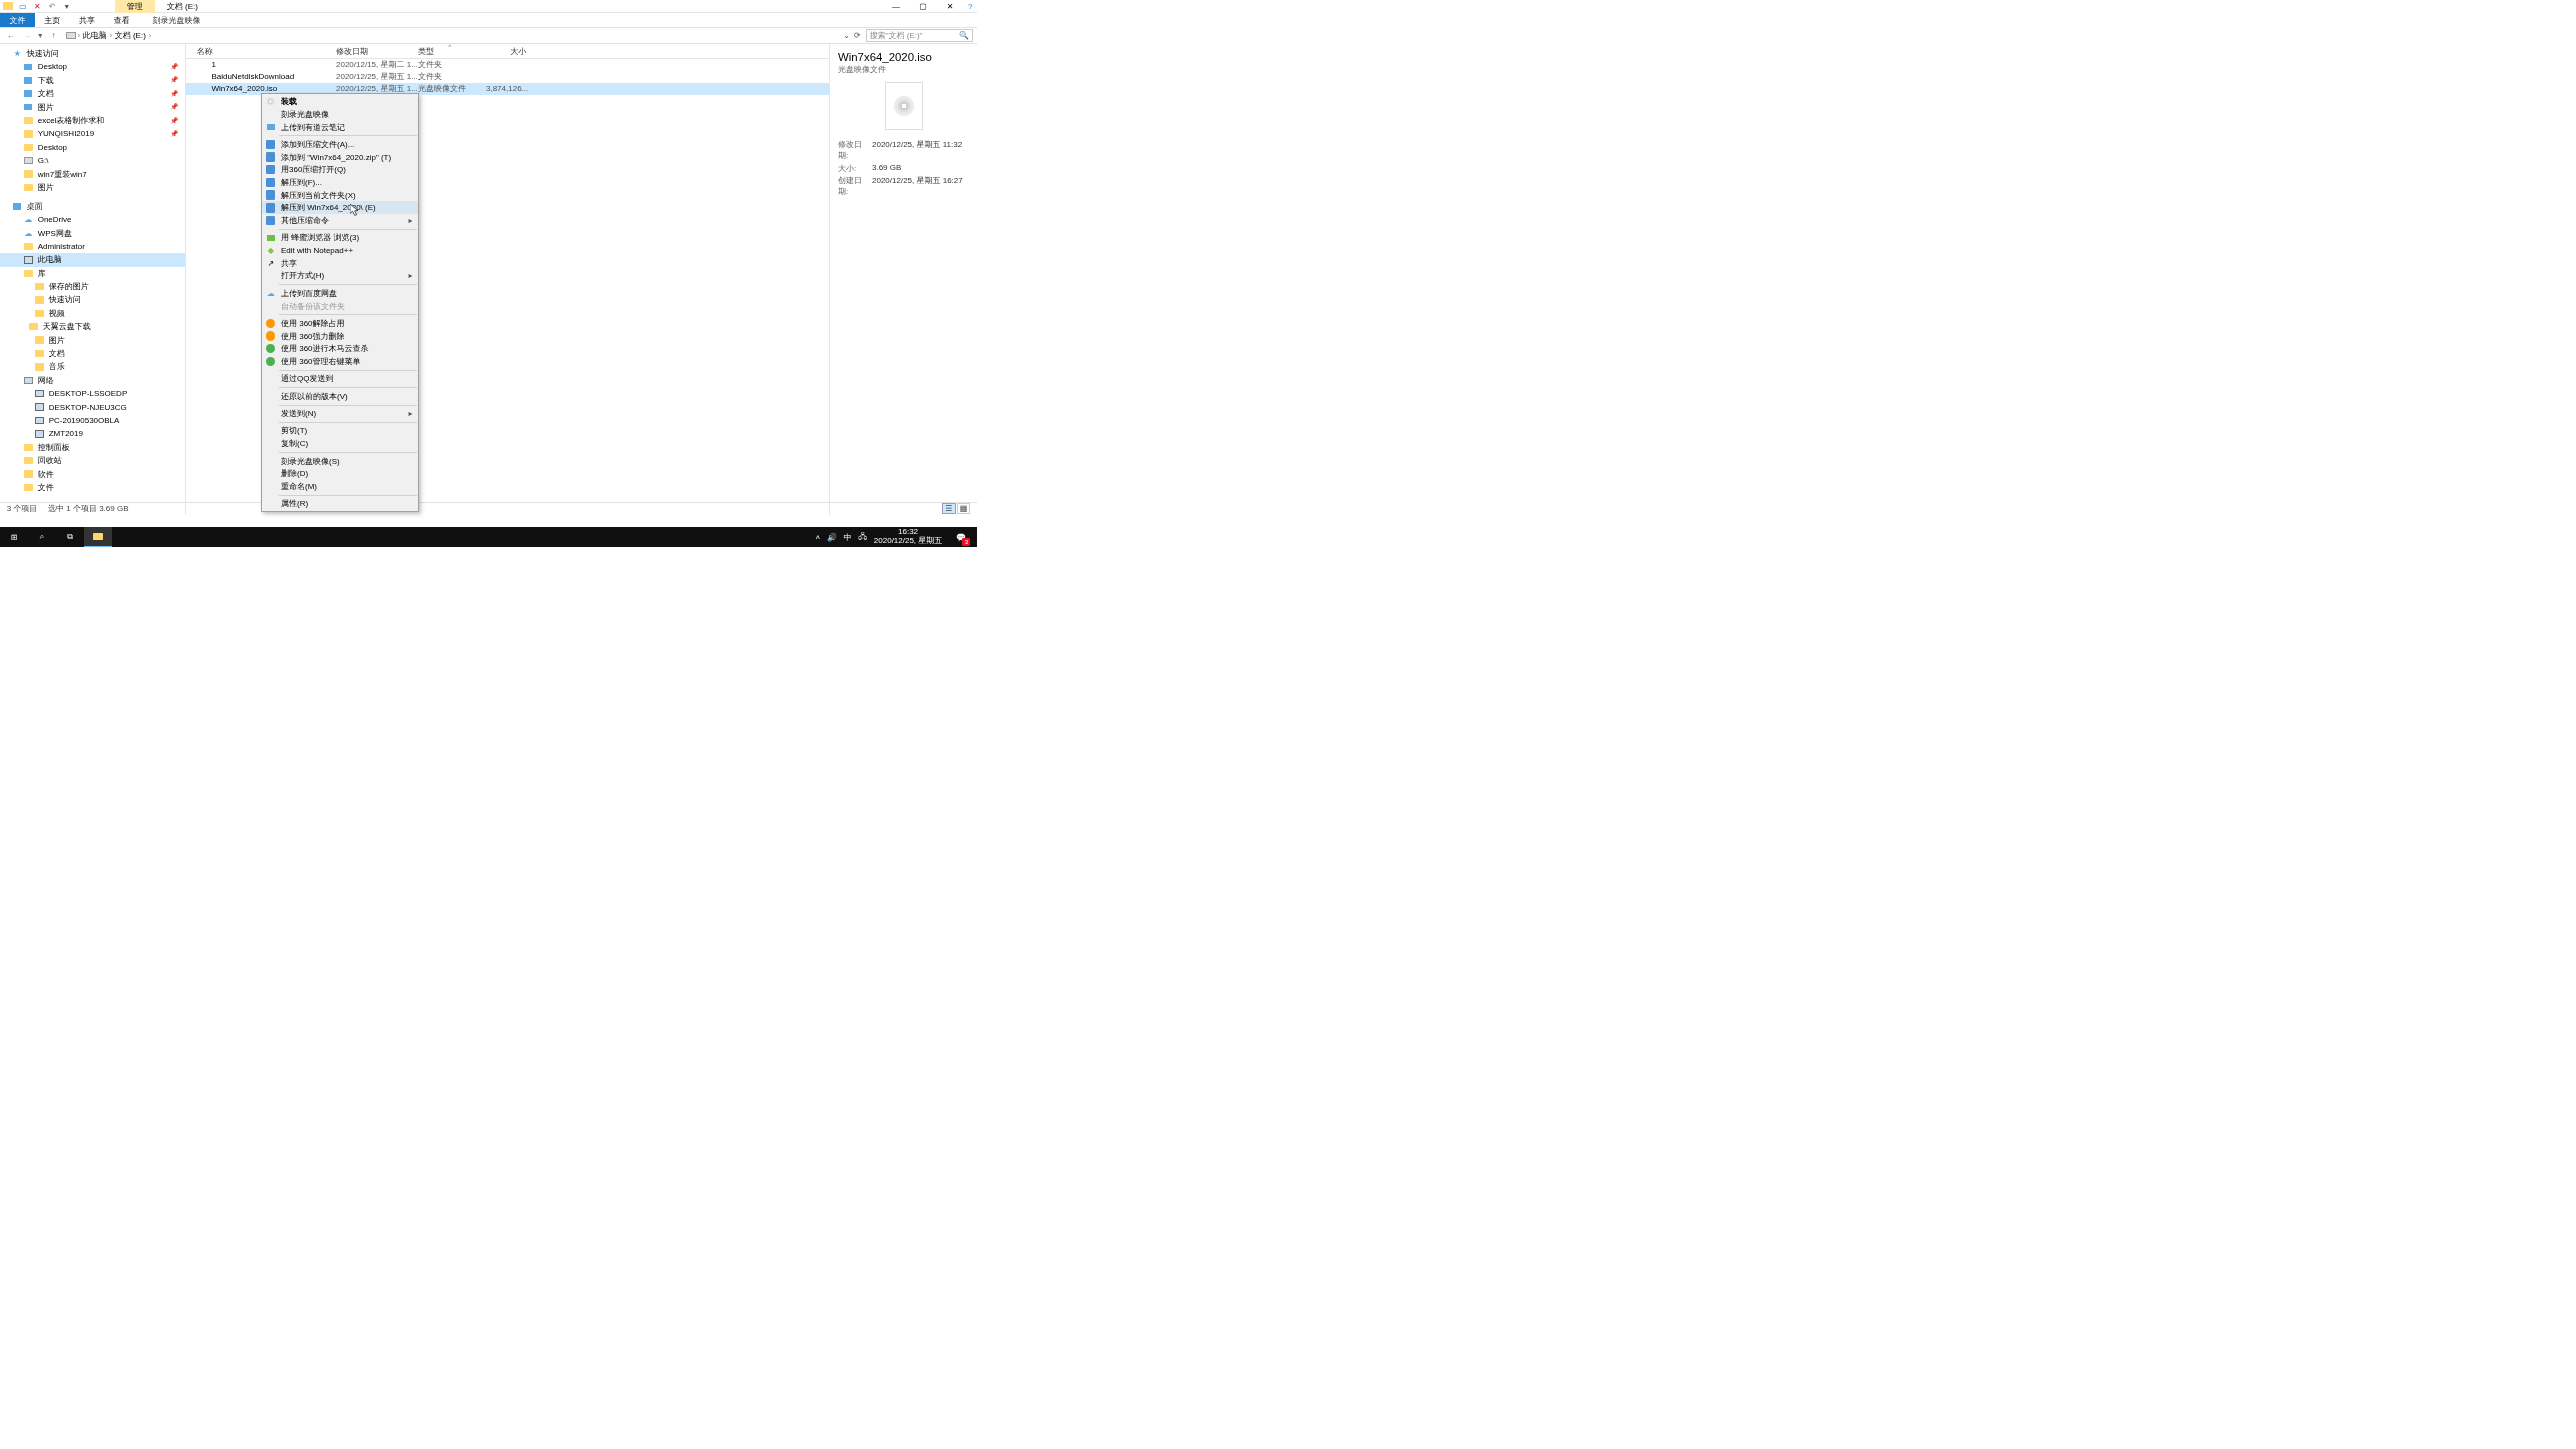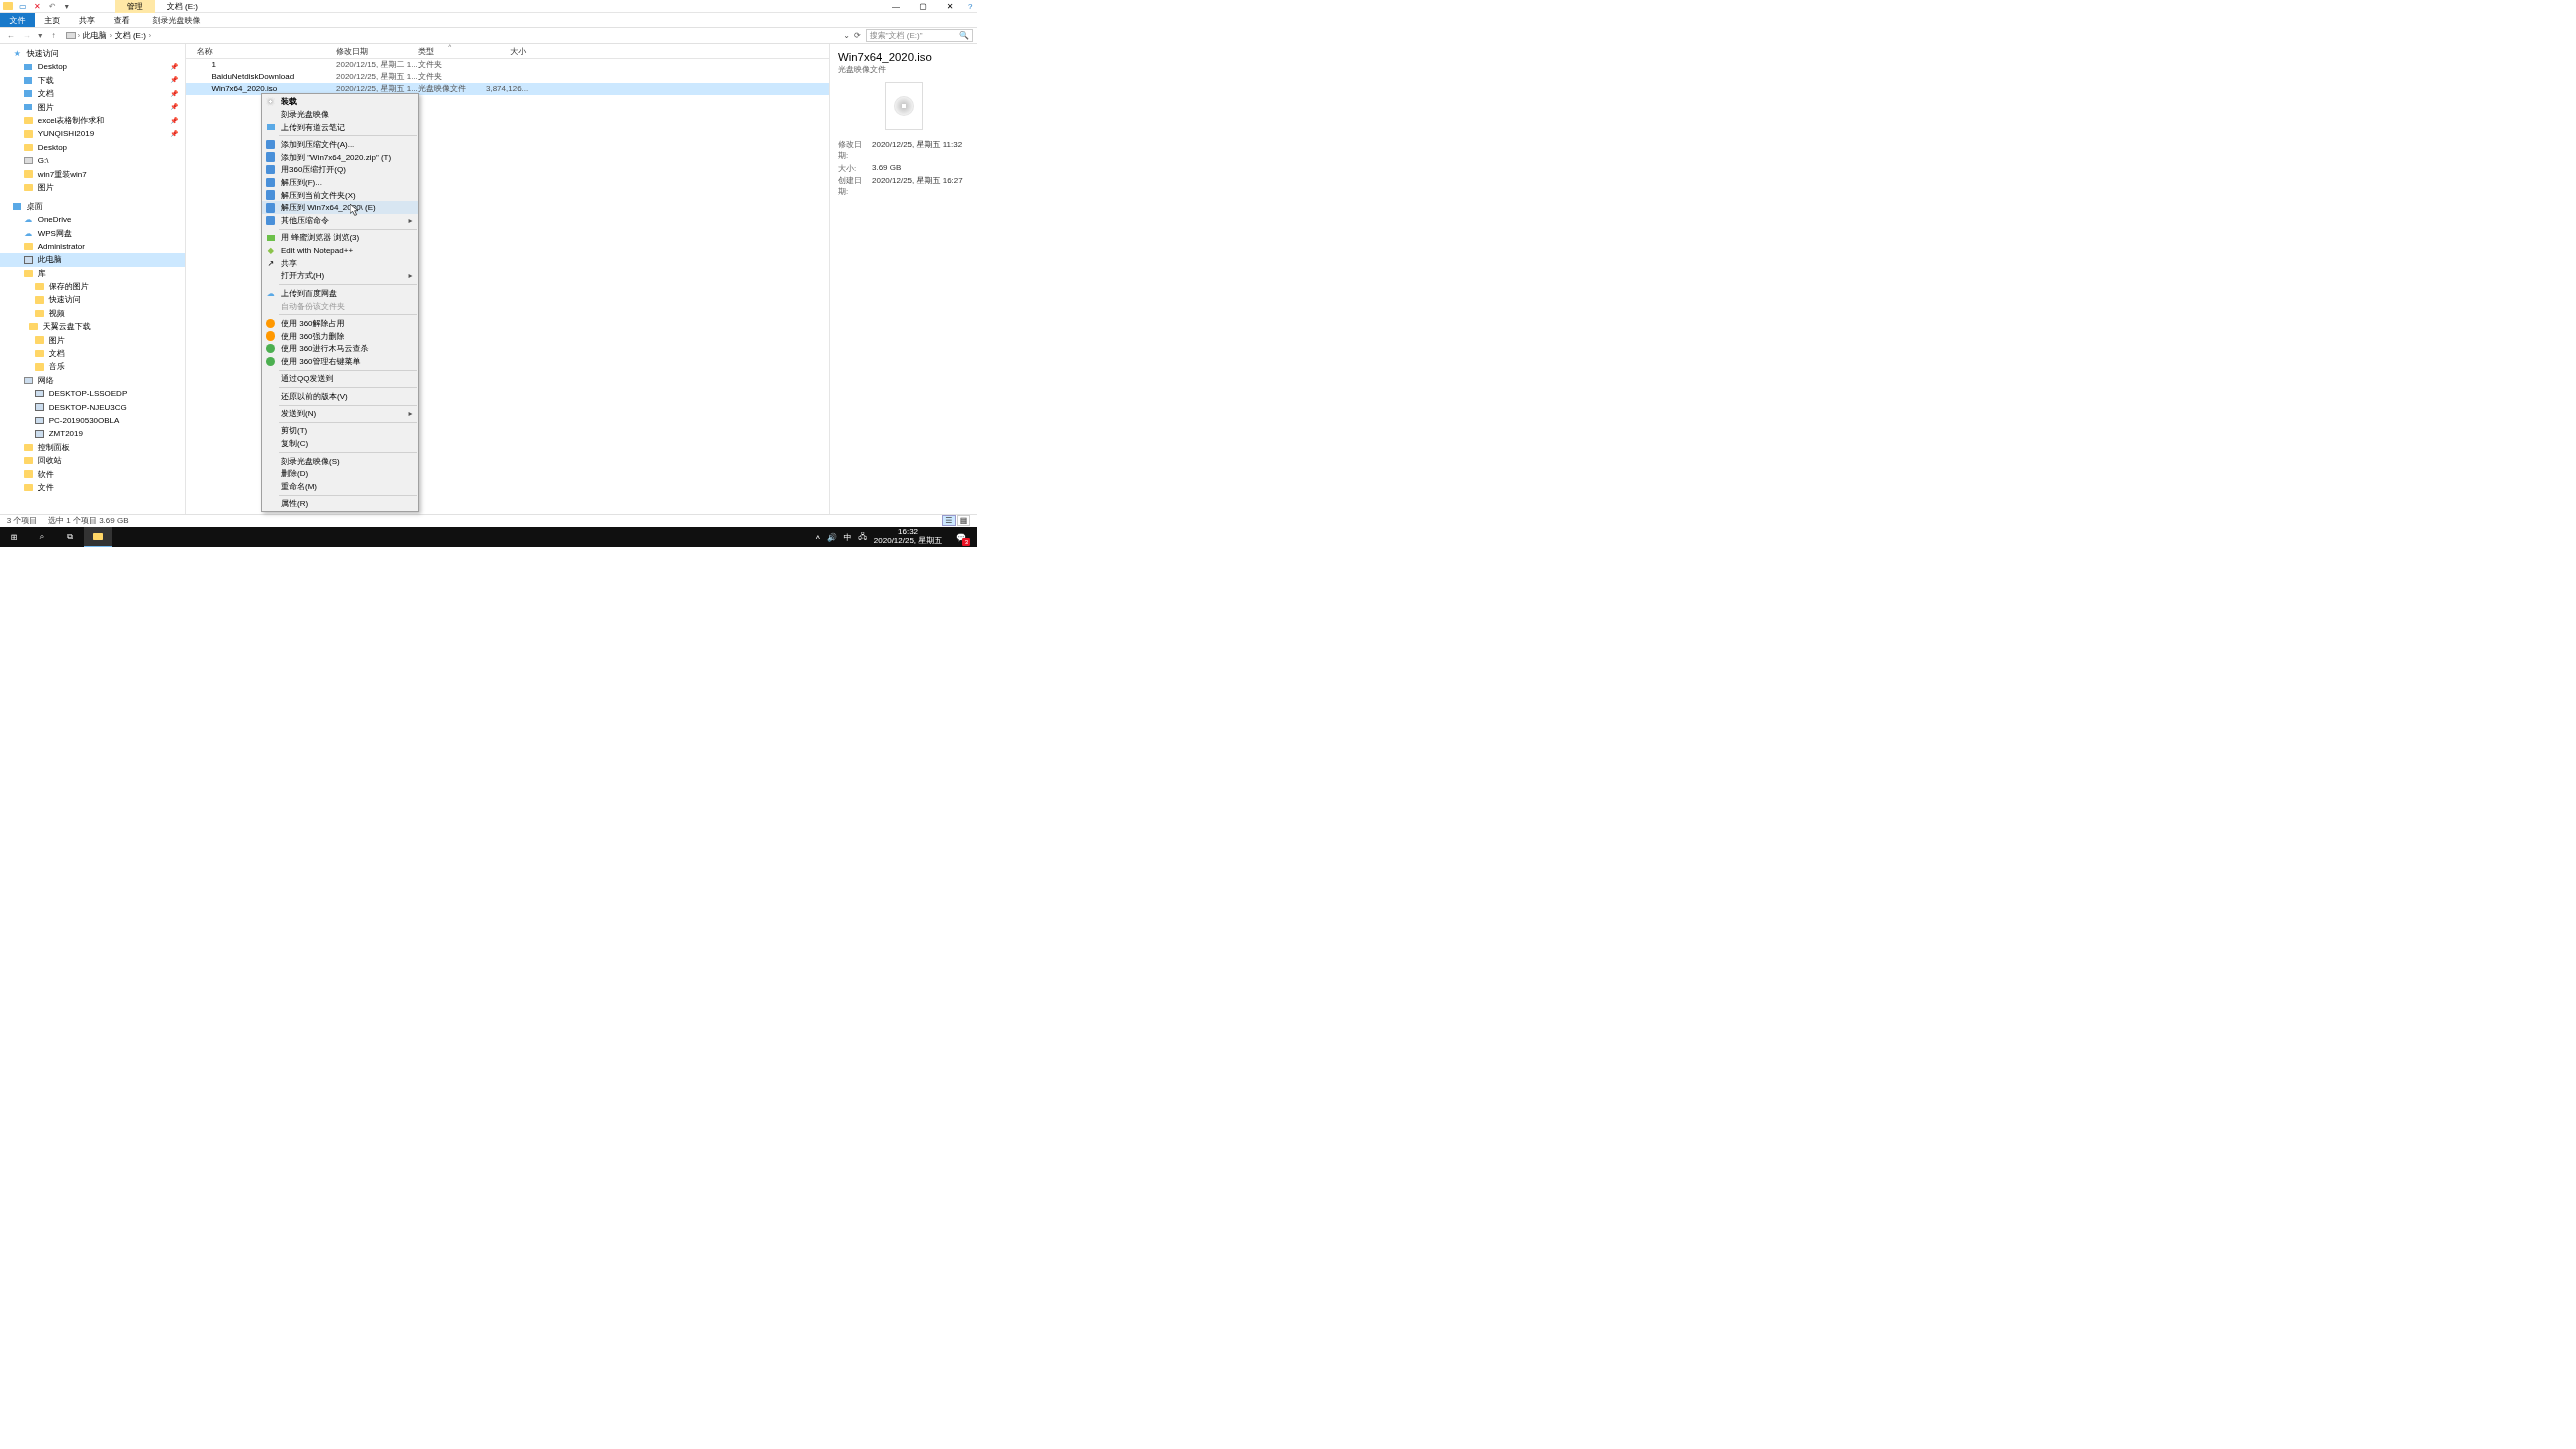--- a/index.html
+++ b/index.html
@@ -64,21 +64,21 @@
 
 .context-menu { position:absolute; left:261px; top:93px; width:158px; background:#f0f0f0; border:0.7px solid #a0a0a0; box-shadow:2px 2px 4px rgba(0,0,0,0.25); padding:1.3px 0; z-index:100; }
 .cm-item { height:12.7px; display:flex; align-items:center; padding-left:19px; padding-right:5.4px; position:relative; }
 .cm-item.hover { background:#d8e6f2; }
 .cm-item.bold { font-weight:700; }
 .cm-item.disabled { color:#999; }
 .cm-icon { position:absolute; left:3.4px; width:10.7px; height:10.7px; display:flex; align-items:center; justify-content:center; }
 .cm-arrow { margin-left:auto; color:#555; }
 .cm-sep { height:0.7px; background:#d0d0d0; margin:2px 0.7px 2px 17.4px; }
 
-.statusbar { position:absolute; bottom:20px; left:0; right:0; height:13.4px; border-top:0.7px solid #e1e1e1; display:flex; align-items:center; padding:0 6.7px; gap:10.7px; color:#444; }
+.statusbar { position:absolute; bottom:32px; left:0; right:0; height:13.4px; border-top:0.7px solid #e1e1e1; display:flex; align-items:center; padding:0 6.7px; gap:10.7px; color:#444; }
 .view-toggle { margin-left:auto; display:flex; gap:1.3px; }
 .vt-btn { width:13.4px; height:10.7px; border:0.7px solid #ccc; display:flex; align-items:center; justify-content:center; }
 .vt-btn.active { background:#cce8ff; border-color:#99c; }
 
 .taskbar { position:absolute; bottom:0; left:0; right:0; height:20px; background:#101010; display:flex; align-items:center; }
 .tb-btn { width:28px; height:20px; display:flex; align-items:center; justify-content:center; color:#fff; }
 .tb-btn.active { background:#333; border-bottom:1.3px solid #76b9ed; }
 .tb-tray { margin-left:auto; display:flex; align-items:center; color:#fff; gap:6.7px; padding-right:4px; }
 .tb-clock { text-align:center; line-height:1.1; font-size:7.4px; }
 .tb-notif { width:24px; height:20px; display:flex; align-items:center; justify-content:center; position:relative; }

